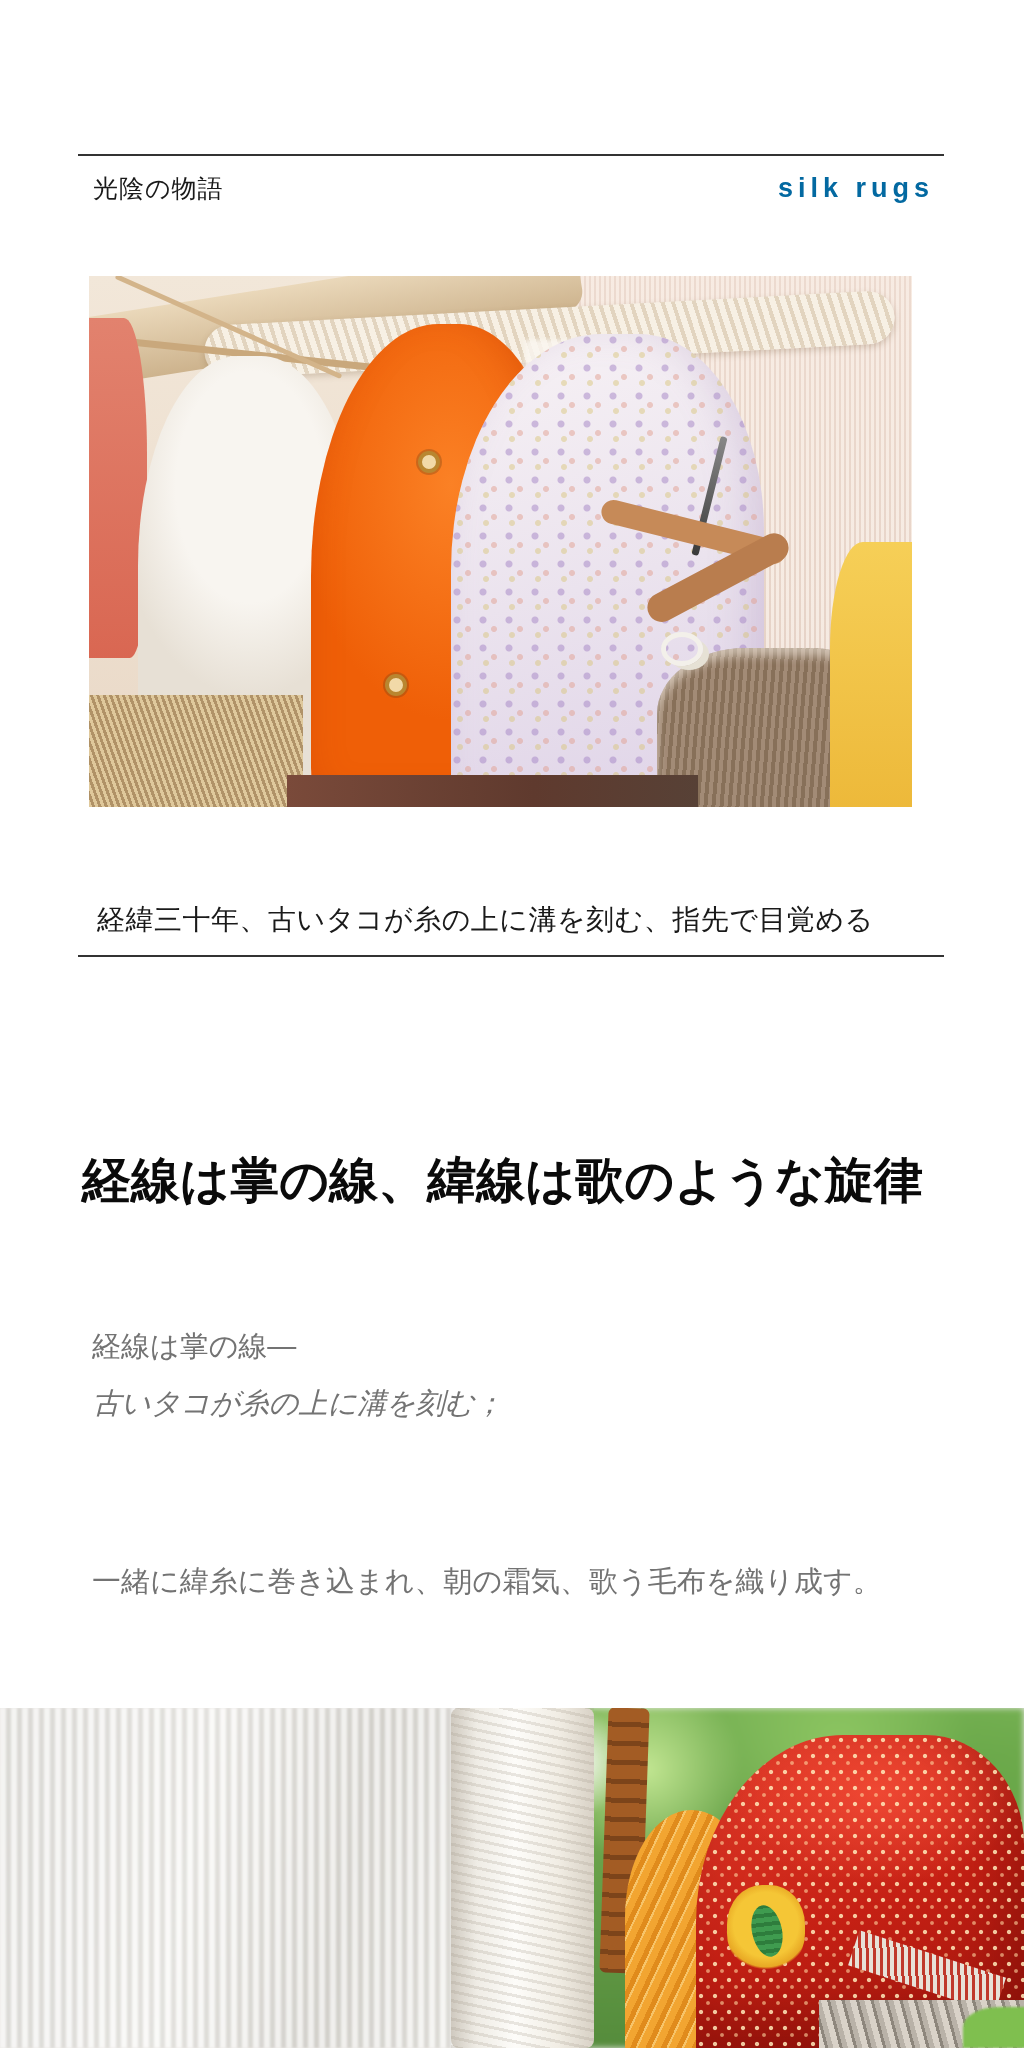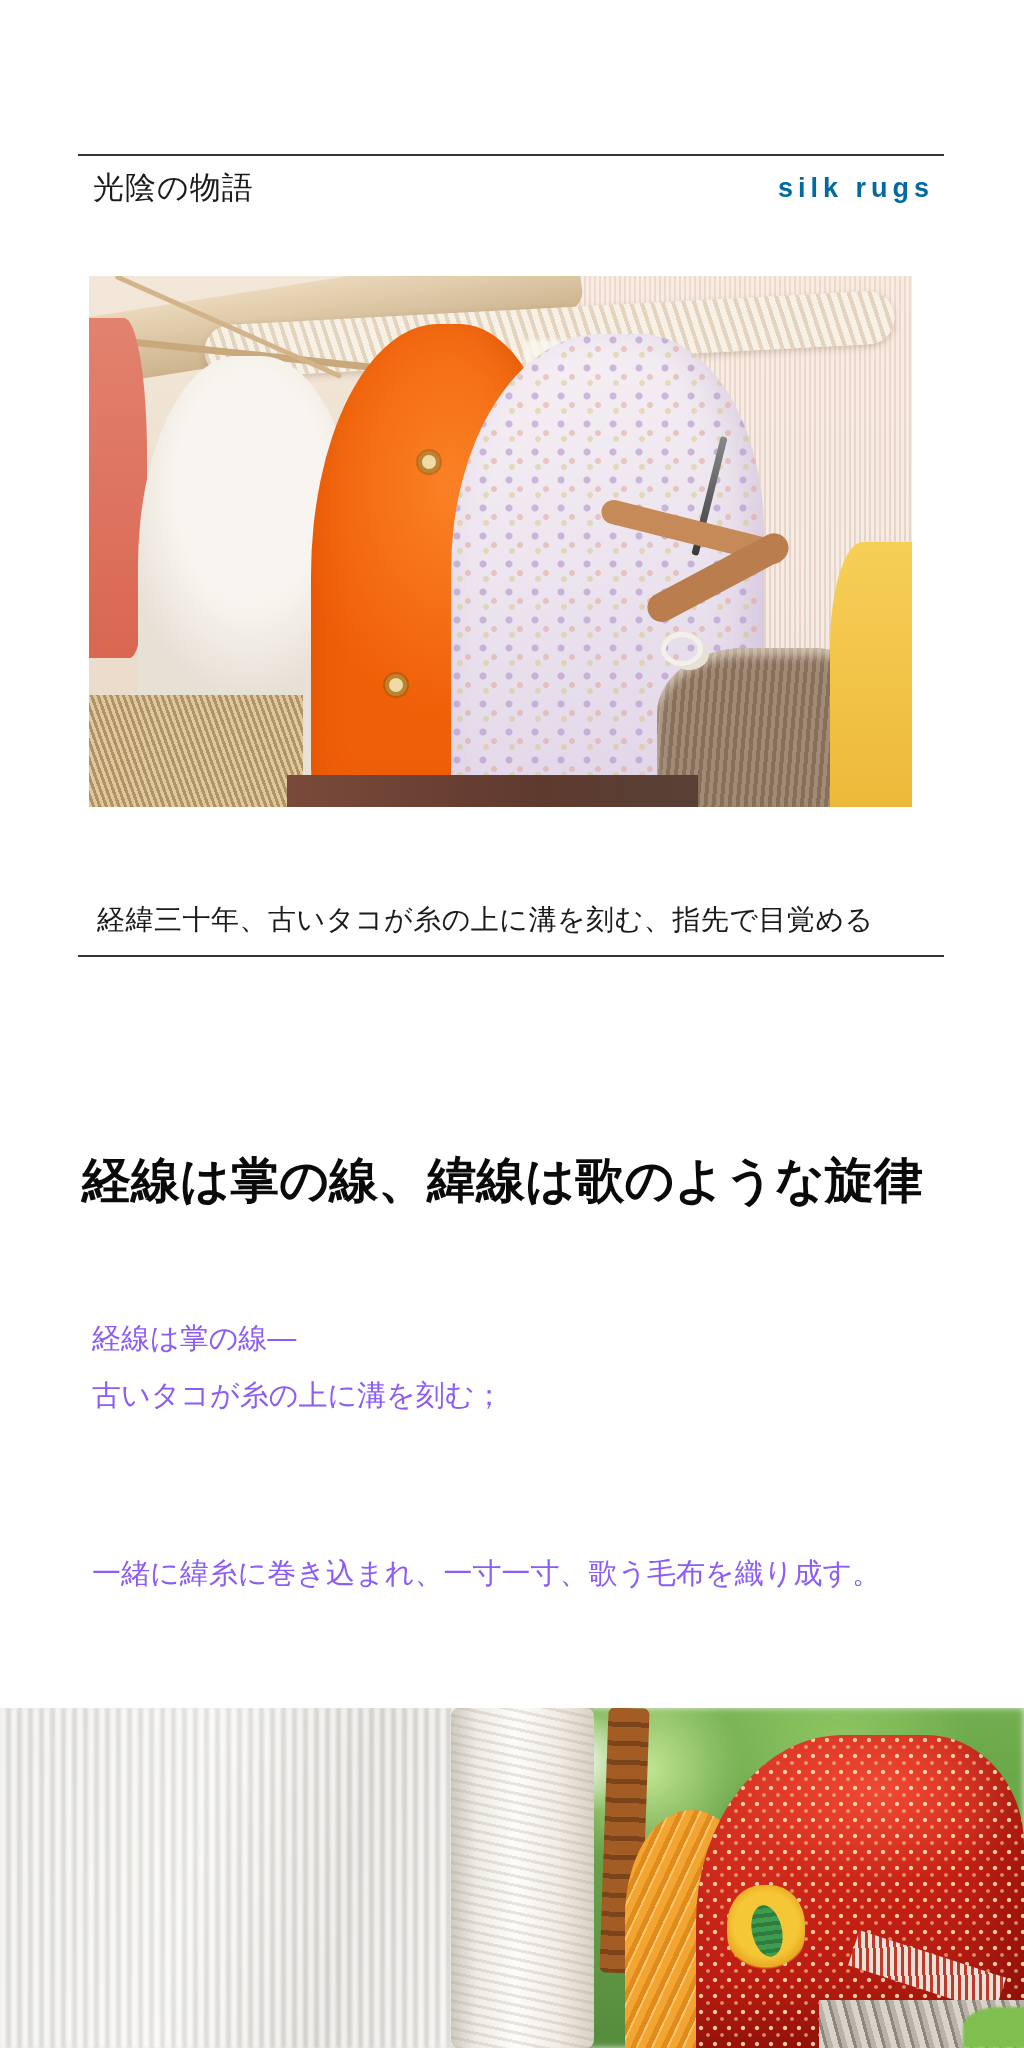--- a/index.html
+++ b/index.html
@@ -11,21 +11,21 @@
   }
 
   
   .divider { position:absolute; left:78px; width:866px; height:2px; background:#333333; }
   .divider.top { top:154px; }
   .divider.bottom { top:955px; }
   .header-row {
     position:absolute; left:78px; top:166px; width:866px; height:44px;
     display:flex; justify-content:space-between; align-items:center;
   }
-  .site-title { font-size:31px; color:#1a1a1a; letter-spacing:1px; padding-left:15px; }
+  .site-title { font-size:25px; color:#1a1a1a; letter-spacing:1px; padding-left:15px; }
   .brand { font-size:27px; font-weight:700; color:#0369a1; letter-spacing:5px; padding-right:10px; }
 
   
   .photo1 { position:absolute; left:89px; top:276px; width:823px; height:531px; overflow:hidden; background:linear-gradient(180deg,#f2e7d9,#e9d8c6); }
   .photo1 > div { position:absolute; }
   .p1-warp { left:50%; right:0; top:0; bottom:0;
     background:repeating-linear-gradient(90deg,#fbf6ee 0 3px,#e7d7cb 3px 5px); }
   .p1-warp-tint { left:50%; right:0; top:0; bottom:0;
     background:linear-gradient(180deg,rgba(243,222,212,.45),rgba(233,204,193,.25) 60%,rgba(210,180,170,.25)); }
   .p1-beam-diag { left:-4%; top:1%; width:64%; height:13%; border-radius:20px;
@@ -69,23 +69,23 @@
     background:linear-gradient(90deg,#7a4a3a,#5f3a2e 60%,#574136); }
 
   
   .caption { position:absolute; left:97px; top:901px; width:860px;
     font-size:28px; line-height:38px; color:#1a1a1a; letter-spacing:.5px; white-space:nowrap; }
 
   
   .headline { position:absolute; left:82px; top:1149px; width:900px;
     font-size:49px; line-height:62px; font-weight:900; color:#0a0a0a; white-space:nowrap; }
   .para { position:absolute; left:92px; width:860px;
-    font-size:29px; line-height:36px; color:#8b5cf6; }
+    font-size:29px; line-height:36px; color:#737373;margin-top:8px; }
   .para span { display:block; white-space:nowrap; }
-  .para.p1 { top:1320px; } .para.p2 { top:1377px; }
+  .para.p1 { top:1320px; } .para.p2 { top:1377px;font-style:italic; }
   .para.p3 { top:1450px; } .para.p4 { top:1555px; }
 
   
   .photo2 { position:absolute; left:0; top:1708px; width:1024px; height:340px; overflow:hidden; background:#e9e8e4; }
   .photo2 > div { position:absolute; }
   .p2-curtain { left:0; top:0; width:47%; height:100%;
     background:
       repeating-linear-gradient(90deg,rgba(255,255,255,.55) 0 6px,rgba(188,186,180,.3) 6px 11px),
       linear-gradient(100deg,#e6e5e2,#f4f3f0 40%,#dcdad5 70%,#efeeea);
     filter:blur(1px); }
@@ -172,21 +172,21 @@
 
   <h1 class="headline">経線は掌の線、緯線は歌のような旋律</h1>
 
   <div class="para p1">
     <span>経線は掌の線—</span>
   </div>
   <div class="para p2">
     <span>古いタコが糸の上に溝を刻む；</span>
   </div>
   <div class="para p4">
-    <span>一緒に緯糸に巻き込まれ、一寸一寸、歌う毛布を織り成す。</span>
+    <span>一緒に緯糸に巻き込まれ、朝の霜気、歌う毛布を織り成す。</span>
   </div>
 
   <div class="photo2" aria-label="red-sari-weaver-outdoor-photo">
     <div class="p2-curtain"></div>
     <div class="p2-green"></div>
     <div class="p2-sunlight"></div>
     <div class="p2-post"></div>
     <div class="p2-roll"></div>
     <div class="p2-roll-braid"></div>
     <div class="p2-orange-person"></div>

